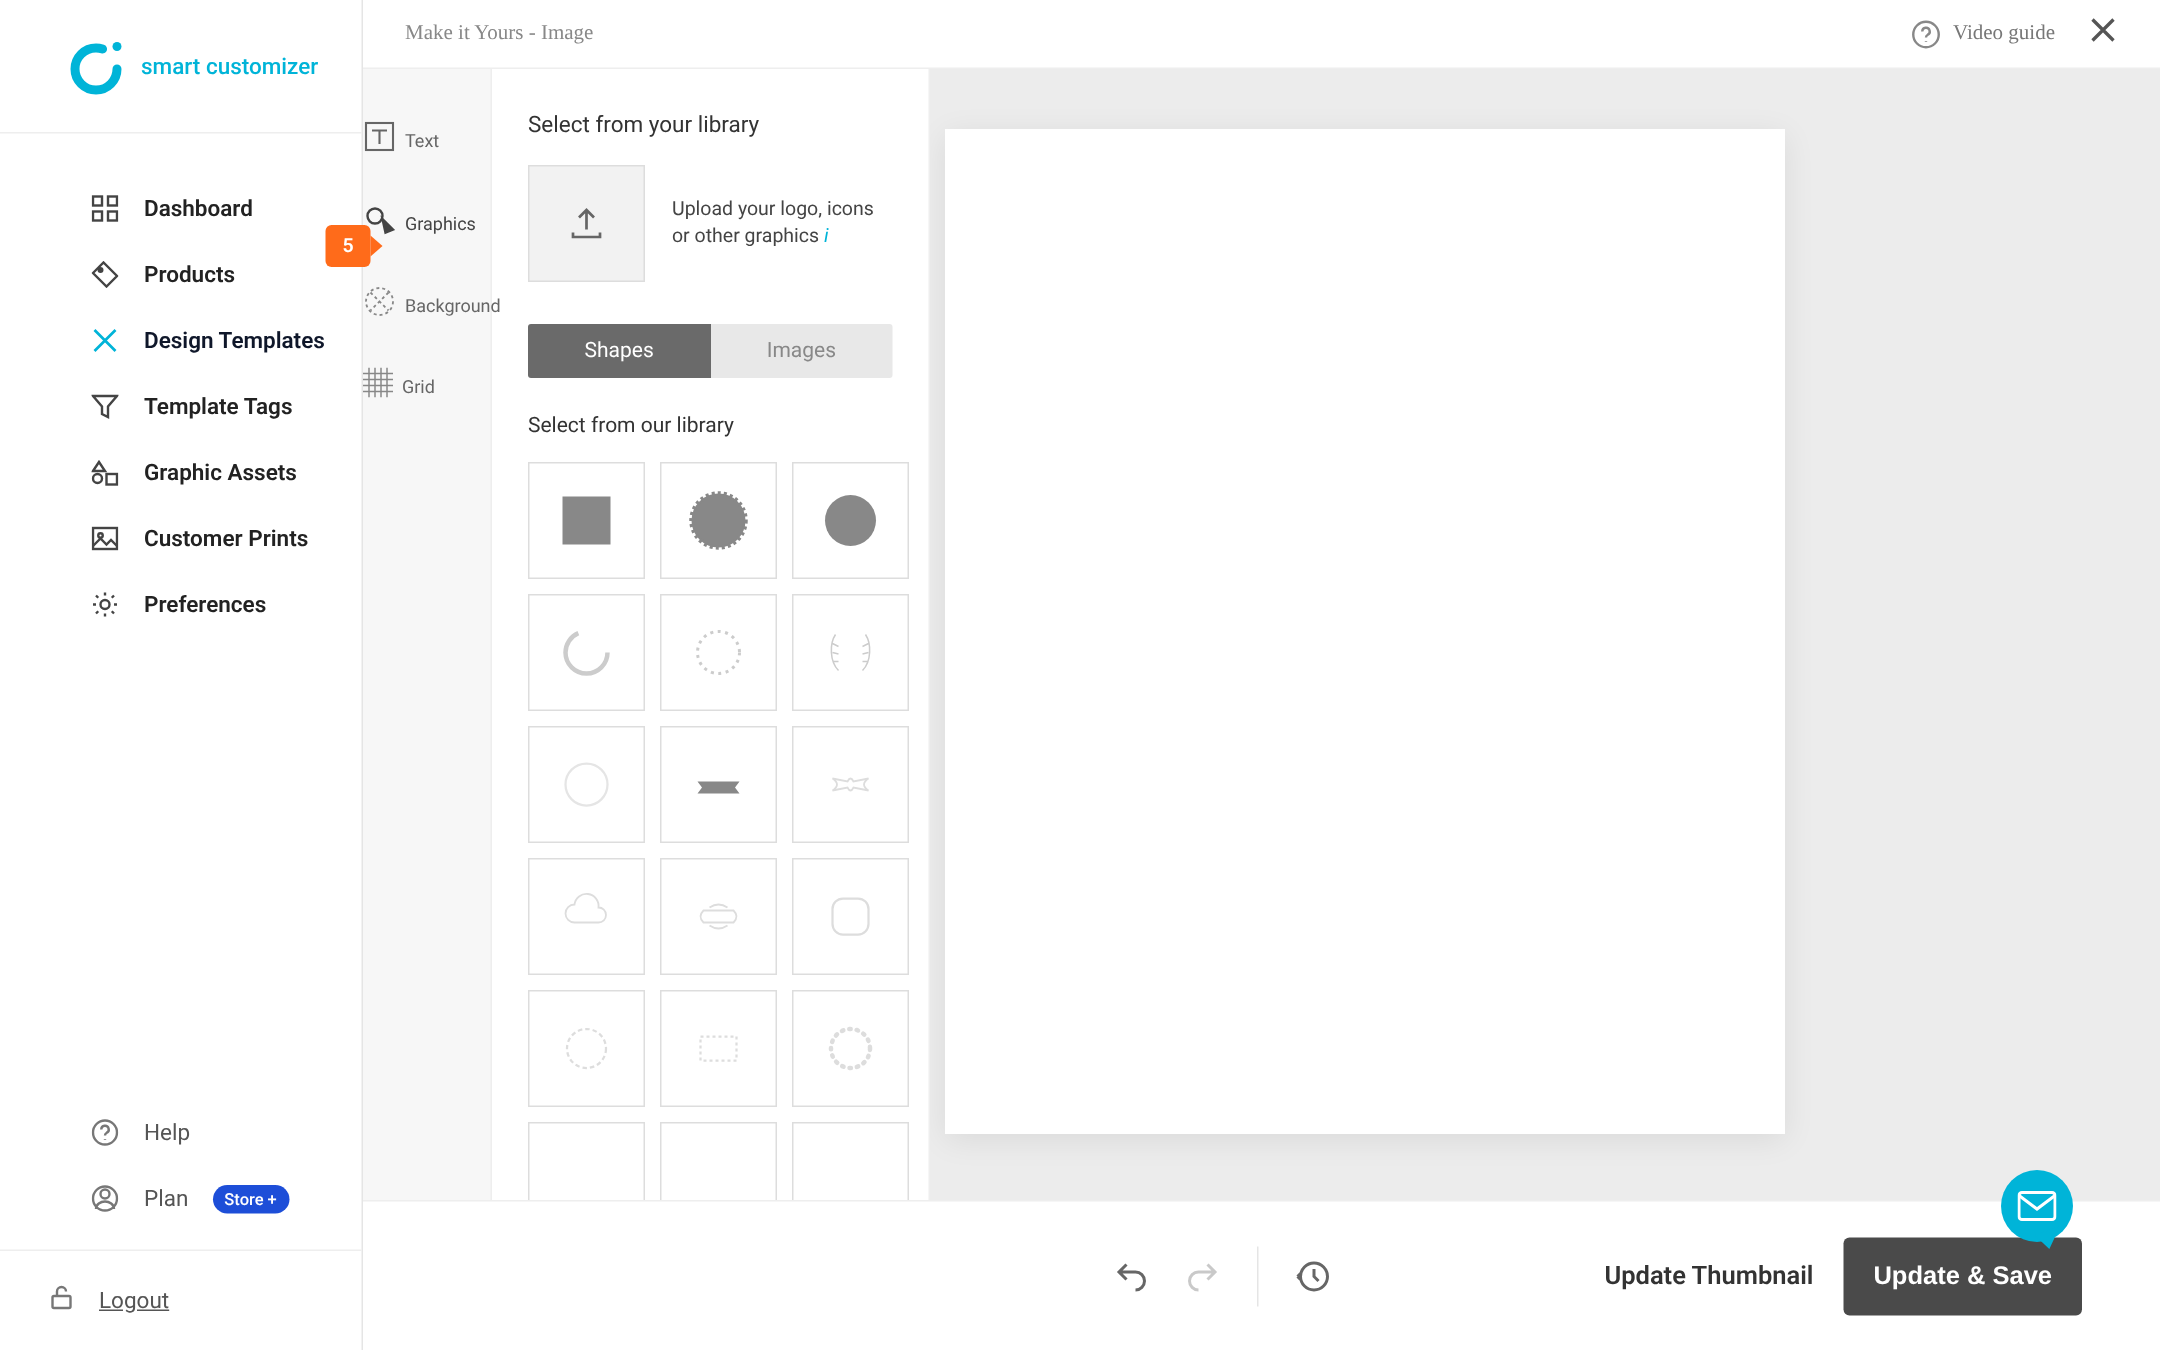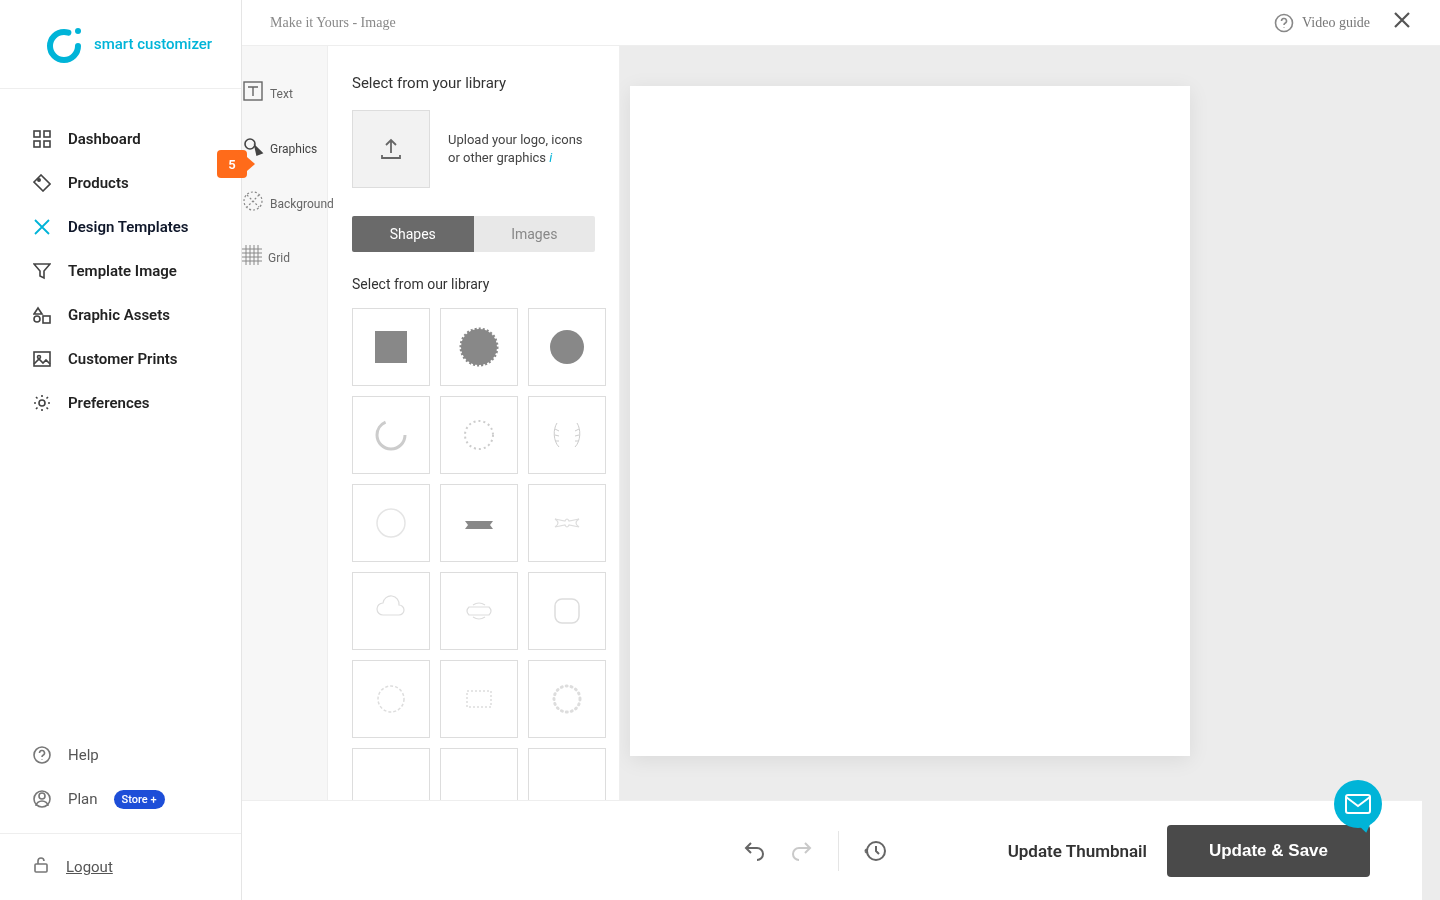--- a/index.html
+++ b/index.html
@@ -5,21 +5,21 @@
   * { box-sizing: border-box; margin: 0; padding: 0; }
   body { font-family: -apple-system, BlinkMacSystemFont, "Segoe UI", Roboto, Helvetica, Arial, sans-serif; width: 1440px; height: 900px; overflow: hidden; background: #fff; color: #333; }
   .app { display: flex; width: 100%; height: 100%; }
 
   
   .sidebar { width: 242px; height: 100%; border-right: 1px solid #e5e5e5; display: flex; flex-direction: column; background: #fff; }
   .logo-block { display: flex; align-items: center; gap: 10px; padding: 24px 0 24px 44px; border-bottom: 1px solid #eee; }
   .logo-mark { width: 40px; height: 40px; }
   .logo-text { color: #00b4d8; font-size: 15px; font-weight: 500; }
   .nav { padding: 28px 0 0 0; flex: 1; }
-  .nav-item { display: flex; align-items: center; gap: 16px; padding: 12px 0 12px 32px; font-size: 15px; font-weight: 600; color: #222; cursor: pointer; }
+  .nav-item { display: flex; align-items: center; gap: 16px; padding: 12px 0 12px 32px; font-size: 15px; font-weight: 600; color: #222; cursor: pointer; margin-left: 28px; }
   .nav-item.active { color: #0f172a; }
   .nav-item .icon { width: 20px; height: 20px; display: flex; align-items: center; justify-content: center; }
   .nav-item.active .icon svg { stroke: #00b4d8; fill: #00b4d8; }
   .nav-bottom { padding-bottom: 12px; }
   .nav-bottom .nav-item { font-weight: 400; color: #555; }
   .plan-badge { background: #1d4ed8; color: #fff; font-size: 11px; padding: 3px 8px; border-radius: 10px; font-weight: 500; }
   .logout-section { border-top: 1px solid #eee; }
   .logout-item { display: flex; align-items: center; gap: 16px; padding: 22px 0 22px 32px; font-size: 15px; color: #555; cursor: pointer; text-decoration: underline; }
 
   
@@ -54,26 +54,26 @@
   .video-guide { display: flex; align-items: center; gap: 8px; font-size: 14px; cursor: pointer; }
   .close-x { font-size: 22px; cursor: pointer; color: #555; }
   .canvas-wrap { flex: 1; background: #ececec; margin-top: 46px; position: relative; overflow: hidden; }
   .canvas-board { position: absolute; top: 40px; left: 10px; width: 560px; height: 670px; background: #fff; box-shadow: 0 4px 20px rgba(0,0,0,0.08); }
   .canvas-controls { position: absolute; left: 50%; transform: translateX(-50%); bottom: 18px; display: flex; gap: 18px; }
   .ctrl-btn { width: 36px; height: 36px; border: 2px solid #888; border-radius: 50%; display: flex; align-items: center; justify-content: center; color: #888; font-size: 18px; cursor: pointer; background: transparent; }
   .ctrl-btn.no-border { border: none; }
   .canvas-controls svg { display: block; }
 
   
-  .footer { position: absolute; bottom: 0; right: 18px; left: 242px; height: 100px; background: #fff; border-top: 1px solid #eee; display: flex; align-items: center; justify-content: flex-end; gap: 20px; padding: 0 52px 0 0; z-index: 10; }
+  .footer { position: absolute; bottom: 0; right: 0; left: 242px; height: 100px; background: #fff; border-top: 1px solid #eee; display: flex; align-items: center; justify-content: flex-end; gap: 20px; padding: 0 52px 0 0; z-index: 10; }
   .footer-history { display: flex; align-items: center; gap: 24px; margin-right: auto; margin-left: 500px; }
   .hist-btn { width: 24px; height: 24px; cursor: pointer; color: #777; }
   .hist-btn.disabled { opacity: 0.35; }
   .footer-link { font-size: 17px; font-weight: 600; color: #333; cursor: pointer; }
-  .primary-btn { background: #4a4a4a; color: #fff; font-size: 17px; font-weight: 700; padding: 16px 42px; border-radius: 4px; border: none; cursor: pointer; }
+  .primary-btn { background: #4a4a4a; color: #fff; font-size: 17px; font-weight: 700; padding: 16px 20px; border-radius: 4px; border: none; cursor: pointer; }
 
   
   .chat-bubble { position: fixed; right: 58px; bottom: 72px; width: 48px; height: 48px; border-radius: 50%; background: #00b4d8; display: flex; align-items: center; justify-content: center; z-index: 20; cursor: pointer; }
   .chat-bubble::after { content: ""; position: absolute; right: 6px; bottom: -4px; border-top: 12px solid #00b4d8; border-left: 6px solid transparent; border-right: 12px solid transparent; transform: rotate(-20deg); }
 </style>
 </head>
 <body>
 
 <div class="app">
 
@@ -116,21 +116,21 @@
             </svg>
           </span>
         <span>Design Templates</span>
       </div>
       <div class="nav-item">
         <span class="icon">
             <svg width="18" height="18" viewBox="0 0 18 18" fill="none" stroke="#444" stroke-width="1.6">
               <path d="M1 2 H17 L11 9 V16 L7 14 V9 Z"></path>
             </svg>
           </span>
-        <span>Template Image</span>
+        <span>Template Tags</span>
       </div>
       <div class="nav-item">
         <span class="icon">
             <svg width="18" height="18" viewBox="0 0 18 18" fill="none" stroke="#444" stroke-width="1.6">
               <path d="M5 2 L9 8 L1 8 Z"></path>
               <rect x="10" y="10" width="7" height="7"></rect>
               <circle cx="4" cy="13" r="3"></circle>
             </svg>
           </span>
         <span>Graphic Assets</span>

